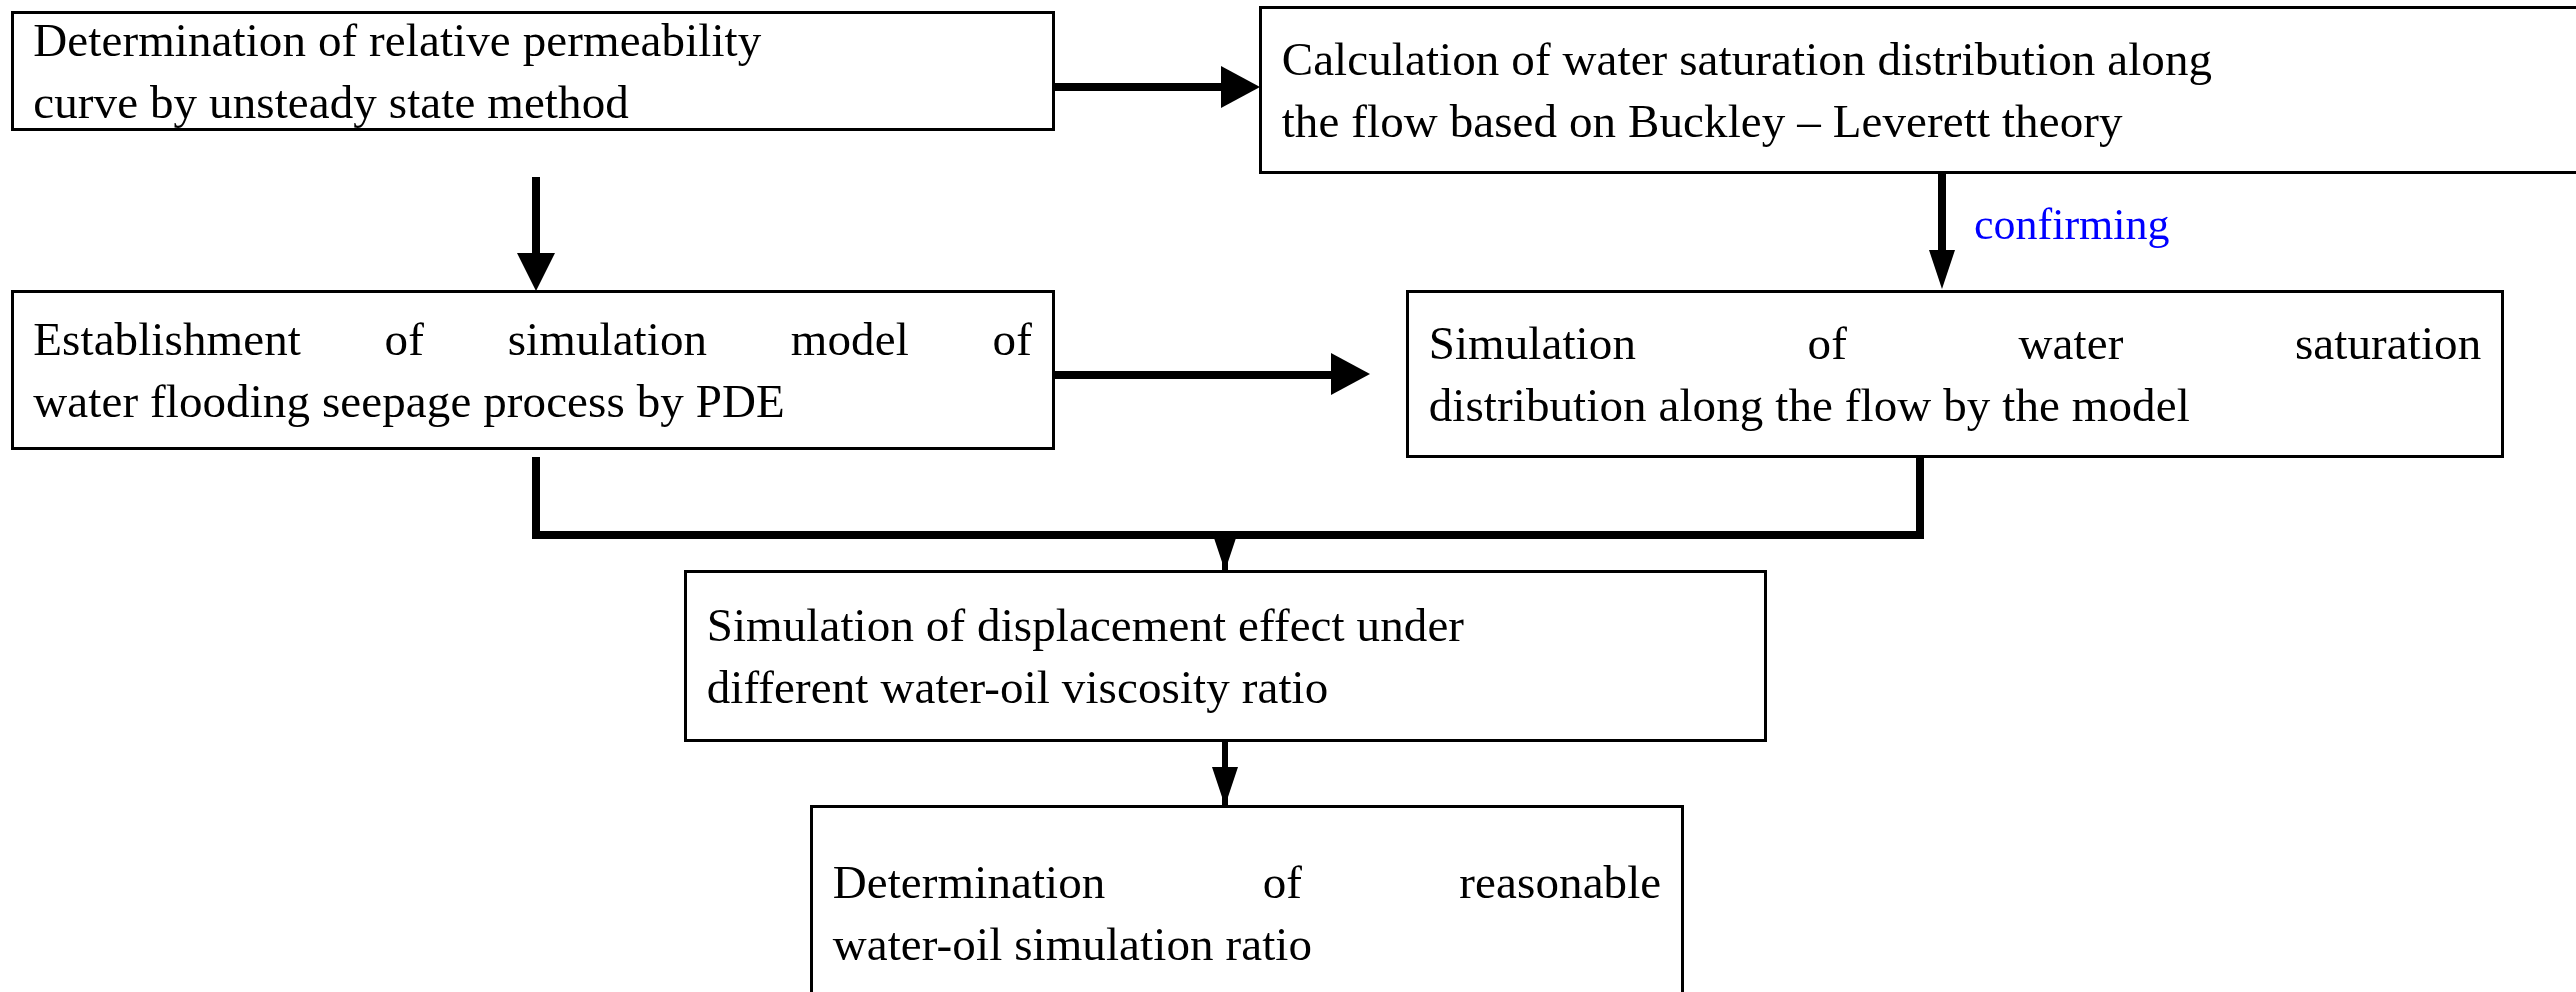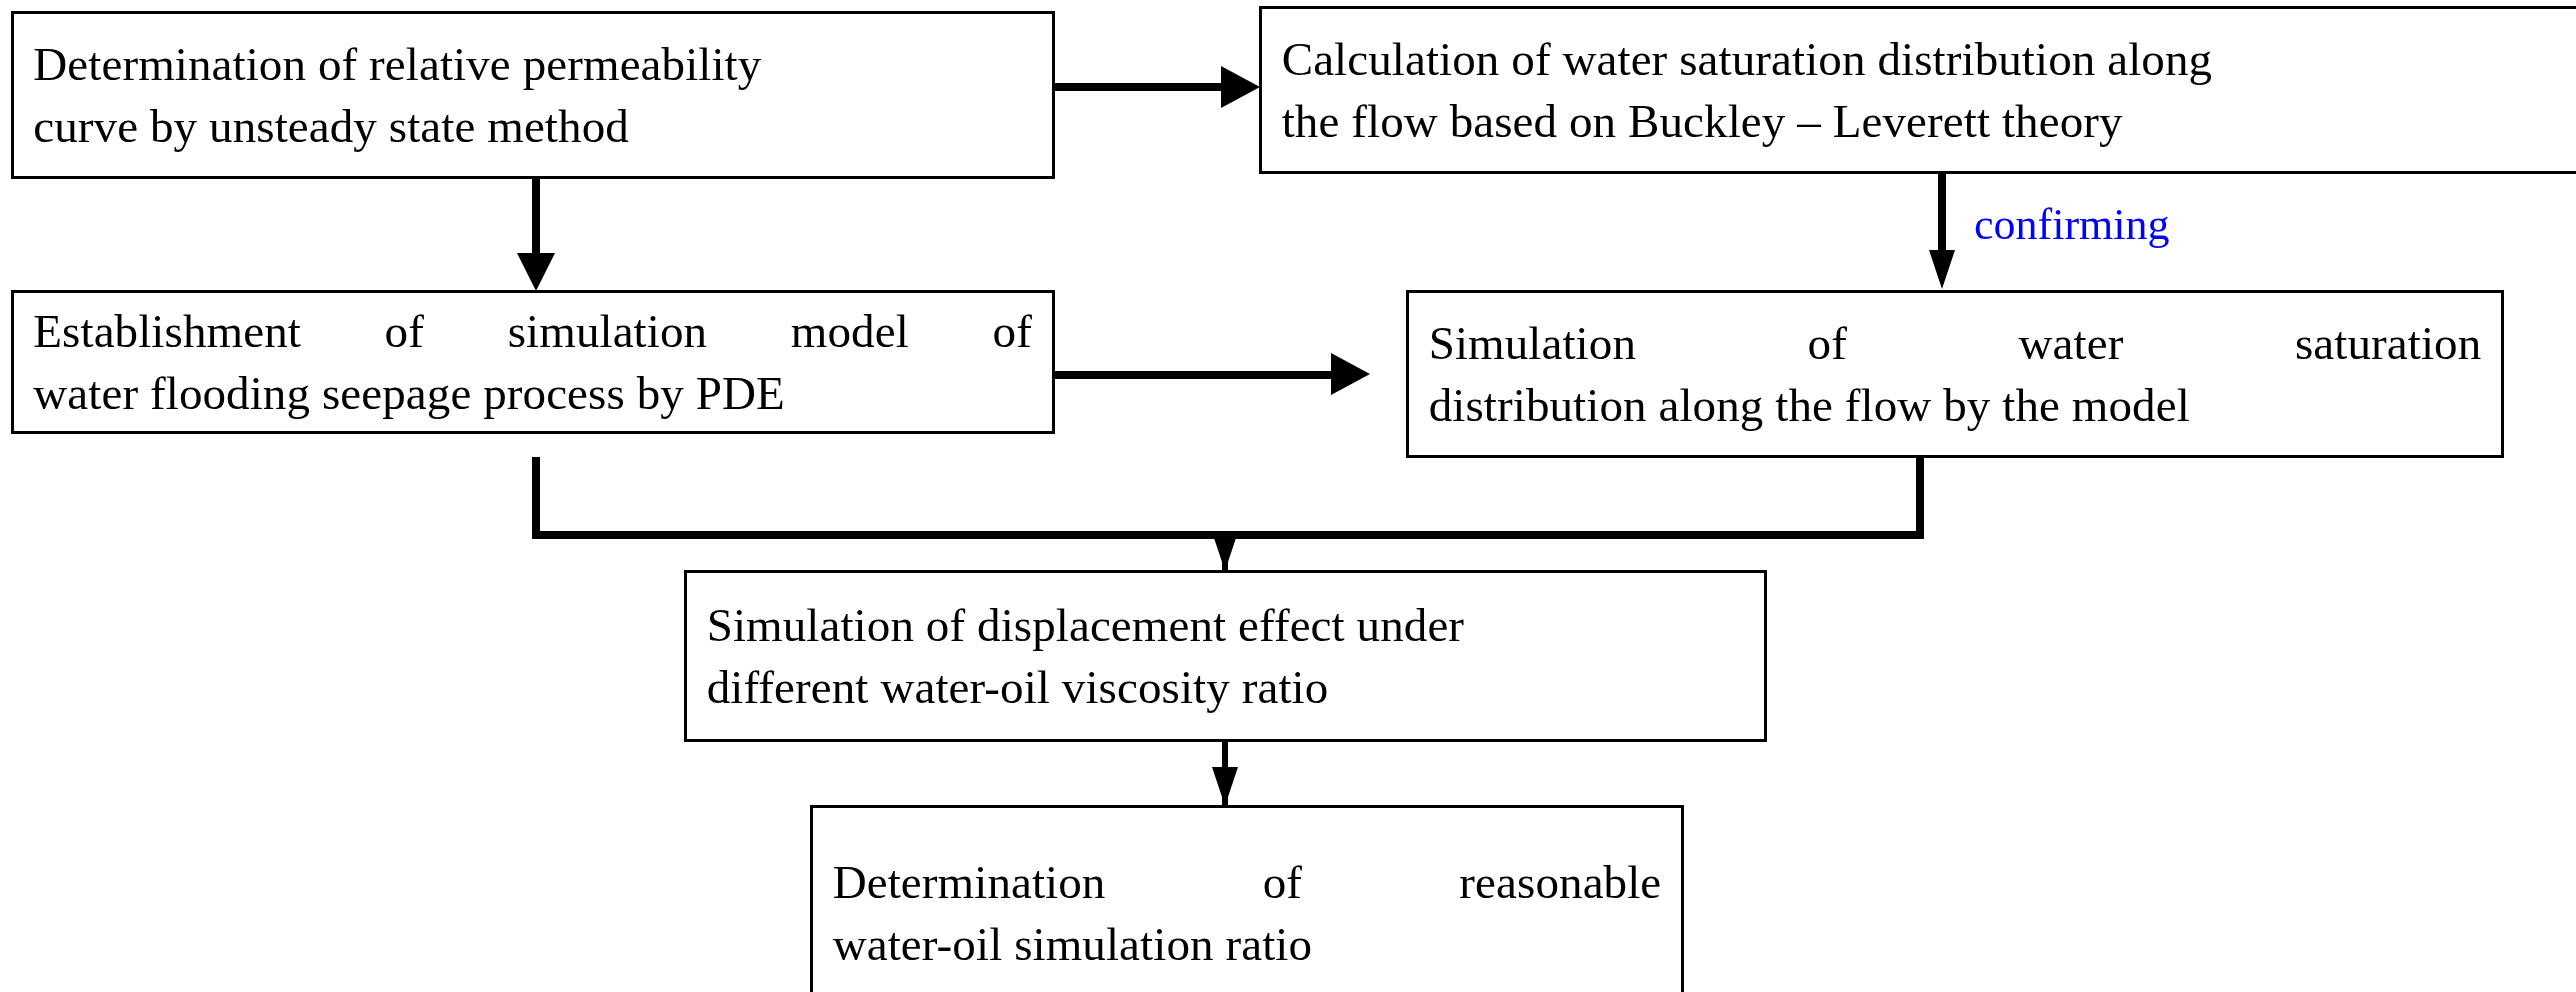--- a/index.html
+++ b/index.html
@@ -99,35 +99,35 @@
 
   <div class="v-line" style="left:532px; top:457px; width:8.3px; height:82px;"></div>
   <div class="v-line" style="left:1916px; top:457px; width:8.3px; height:82px;"></div>
   <div class="h-line" style="left:532px; top:531px; width:1392px; height:8.3px;"></div>
   <div class="v-line" style="left:1222px; top:531px; width:6px; height:44px;"></div>
   <div class="arrow-down slim" style="left:1212px; top:532px;"></div>
 
   <div class="v-line" style="left:1222px; top:741px; width:6px; height:65px;"></div>
   <div class="arrow-down slim" style="left:1212px; top:767px;"></div>
 
-  <div class="node" style="left:10.6px; top:10.6px; width:1044px; height:168px;">
+  <div class="node" style="left:10.6px; top:10.6px; width:1044px; height:120px;">
     <div class="node-text">
       <span class="ln">Determination of relative permeability</span>
       <span class="ln">curve by unsteady state method</span>
     </div>
   </div>
 
   <div class="node" style="left:1259px; top:6px; width:1369px; height:168px;">
     <div class="node-text">
       <span class="ln">Calculation of water saturation distribution along</span>
       <span class="ln">the flow based on Buckley – Leverett theory</span>
     </div>
   </div>
 
-  <div class="node" style="left:10.6px; top:290px; width:1044px; height:144px;">
+  <div class="node" style="left:10.6px; top:290px; width:1044px; height:160px;">
     <div class="node-text">
       <span class="ln j">Establishment of simulation model of</span>
       <span class="ln">water flooding seepage process by PDE</span>
     </div>
   </div>
 
   <div class="node" style="left:1369px; top:290px; width:1098px; height:168px;margin-left:37px;">
     <div class="node-text">
       <span class="ln j">Simulation of water saturation</span>
       <span class="ln">distribution along the flow by the model</span>

